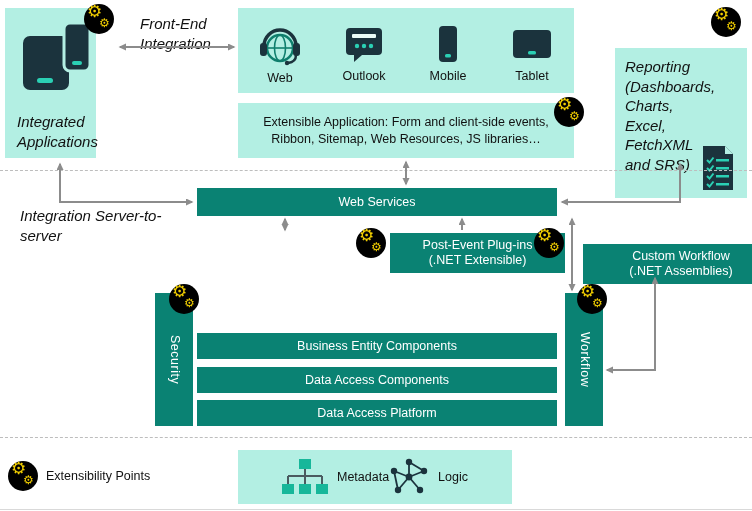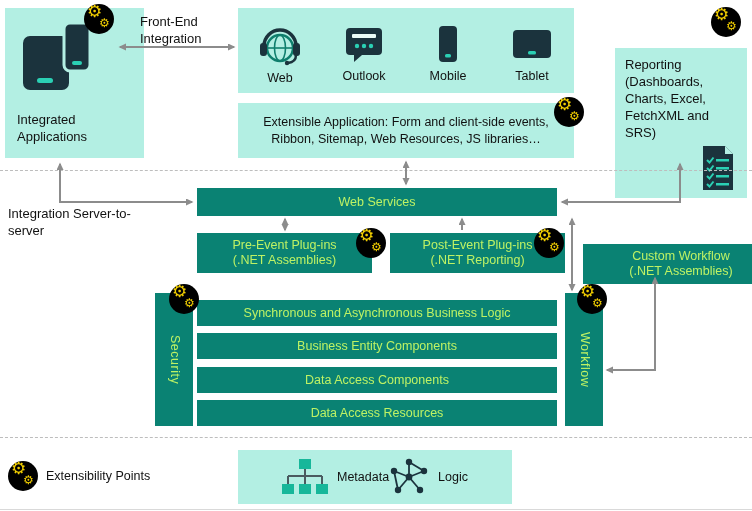--- a/index.html
+++ b/index.html
@@ -2,27 +2,27 @@
 <html><head>
 <meta charset="utf-8">
 <style>
   html,body{margin:0;padding:0;background:#fff;}
   .canvas{
     position:relative;width:752px;height:511px;overflow:hidden;background:#fff;
     font-family:"Liberation Sans",sans-serif;color:#111;
   }
   .cyan{position:absolute;background:#b3efe3;}
   .bar{
-    position:absolute;background:#0a8273;color:#bef264;
+    position:absolute;background:#0a8273;color:#ffffff;
     display:flex;align-items:center;justify-content:center;text-align:center;
     font-size:12.5px;line-height:1.2;
   }
   .bar>span{display:block;}
   .vtext{writing-mode:vertical-rl;letter-spacing:.5px;}
-  .lbl{position:absolute;font-size:13px;line-height:1.3;}
+  .lbl{position:absolute;font-size:15px;line-height:1.3;font-style:italic;}
   .dash{position:absolute;left:0;width:752px;height:0;border-top:1px dashed #bdbdbd;}
   .rule{position:absolute;left:0;width:752px;height:0;border-top:1px solid #d9d9d9;}
   .gear-badge{
     position:absolute;width:30px;height:30px;border-radius:50%;background:#000;
     color:#f0cd00;z-index:6;
   }
   .gear-badge .g1{position:absolute;left:3px;top:-1px;font-size:17px;line-height:1;}
   .gear-badge .g2{position:absolute;left:15px;top:13px;font-size:12px;line-height:1;}
   .arrows{position:absolute;left:0;top:0;z-index:3;pointer-events:none;}
   .clients{display:flex;height:100%;}
@@ -32,21 +32,21 @@
   }
   .storage-row{display:flex;height:100%;align-items:center;justify-content:center;text-align:right;}
   .storage-item{display:flex;align-items:center;gap:9px;font-size:12.5px;}
   .legend-label{position:absolute;display:flex;align-items:center;font-size:12.5px;}
 </style>
 </head>
 <body>
 
 <div class="canvas">
 
-  <div class="cyan" style="left:5px;top:8px;width:91px;height:150px;padding-left:48px;">
+  <div class="cyan" style="left:5px;top:8px;width:91px;height:150px;">
     <svg width="72" height="72" viewBox="0 0 72 72" style="position:absolute;left:16px;top:14px;">
       <rect x="2" y="14" width="46" height="54" rx="7" fill="#1b333d"></rect>
       <rect x="16" y="56" width="16" height="5" rx="2.5" fill="#2bd0b4"></rect>
       <rect x="43" y="1" width="26" height="48" rx="6" fill="#1b333d" stroke="#b3efe3" stroke-width="3"></rect>
       <rect x="51" y="39" width="10" height="4" rx="2" fill="#2bd0b4"></rect>
     </svg>
     <div class="lbl" style="left:12px;top:104px;width:92px;">Integrated Applications</div>
   </div>
 
   <div class="lbl" style="left:140px;top:14px;width:82px;">Front-End Integration</div>
@@ -111,54 +111,48 @@
       <rect x="16" y="30" width="13" height="2.5" fill="#2bd0b4"></rect>
       <path d="M7,39 l2.5,2.5 4,-5" fill="none" stroke="#2bd0b4" stroke-width="2"></path>
       <rect x="16" y="38" width="13" height="2.5" fill="#2bd0b4"></rect>
     </svg>
   </div>
 
   <div class="dash" style="top:170px;"></div>
   <div class="dash" style="top:437px;"></div>
   <div class="rule" style="top:509px;"></div>
 
-  <div class="lbl" style="left:8px;top:206px;width:150px;">Integration Server-to-server</div>
+  <div class="lbl" style="left:20px;top:206px;width:150px;">Integration Server-to-server</div>
 
   <div class="bar" style="left:197px;top:188px;width:360px;height:28px;">
     <span>Web Services</span>
   </div>
 
-  <div class="bar" style="left:197px;top:233px;width:175px;height:40px;">
-    <span style="width:130px;">Pre-Event Plug-ins (.NET Assemblies)</span>
-  </div>
   <div class="bar" style="left:390px;top:233px;width:175px;height:40px;">
-    <span style="width:132px;">Post-Event Plug-ins (.NET Reporting)</span>
+    <span style="width:132px;">Post-Event Plug-ins (.NET Extensible)</span>
   </div>
   <div class="bar" style="left:583px;top:244px;width:196px;height:40px;">
     <span style="width:120px;">Custom Workflow (.NET Assemblies)</span>
   </div>
 
   <div class="bar" style="left:155px;top:293px;width:38px;height:133px;">
     <span class="vtext">Security</span>
   </div>
   <div class="bar" style="left:565px;top:293px;width:38px;height:133px;">
     <span class="vtext">Workflow</span>
   </div>
 
-  <div class="bar" style="left:197px;top:300px;width:360px;height:26px;">
-    <span>Synchronous and Asynchronous Business Logic</span>
-  </div>
   <div class="bar" style="left:197px;top:367px;width:360px;height:26px;">
     <span>Data Access Components</span>
   </div>
   <div class="bar" style="left:197px;top:333px;width:360px;height:26px;">
     <span>Business Entity Components</span>
   </div>
   <div class="bar" style="left:197px;top:400px;width:360px;height:26px;">
-    <span>Data Access Resources</span>
+    <span>Data Access Platform</span>
   </div>
 
   <div class="cyan" style="left:238px;top:450px;width:274px;height:54px;">
     <div class="storage-row">
       <div class="storage-item">
         <svg width="46" height="40" viewBox="0 0 46 40">
           <path d="M23,11 V19 M6,19 H40 M6,19 V27 M23,19 V27 M40,19 V27" stroke="#4a5b60" stroke-width="2" fill="none"></path>
           <rect x="17" y="2" width="12" height="10" fill="#17b79a"></rect>
           <rect x="0" y="27" width="12" height="10" fill="#17b79a"></rect>
           <rect x="17" y="27" width="12" height="10" fill="#17b79a"></rect>

